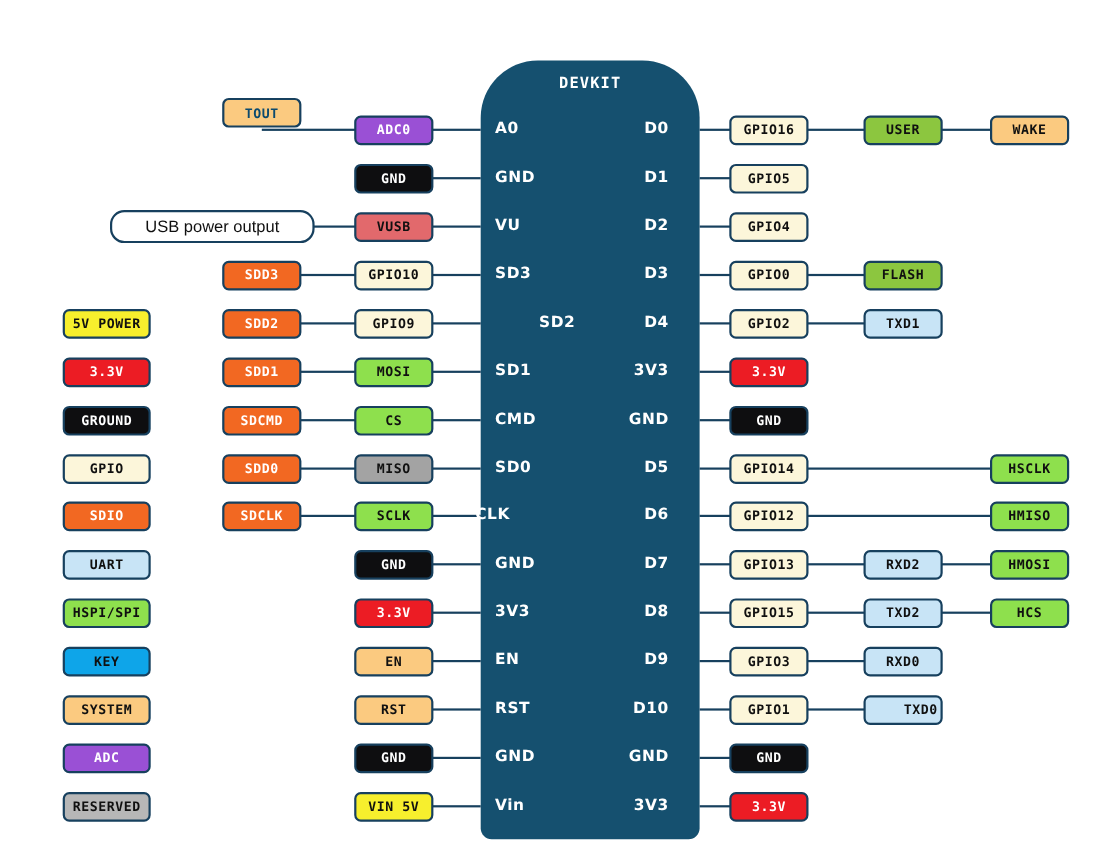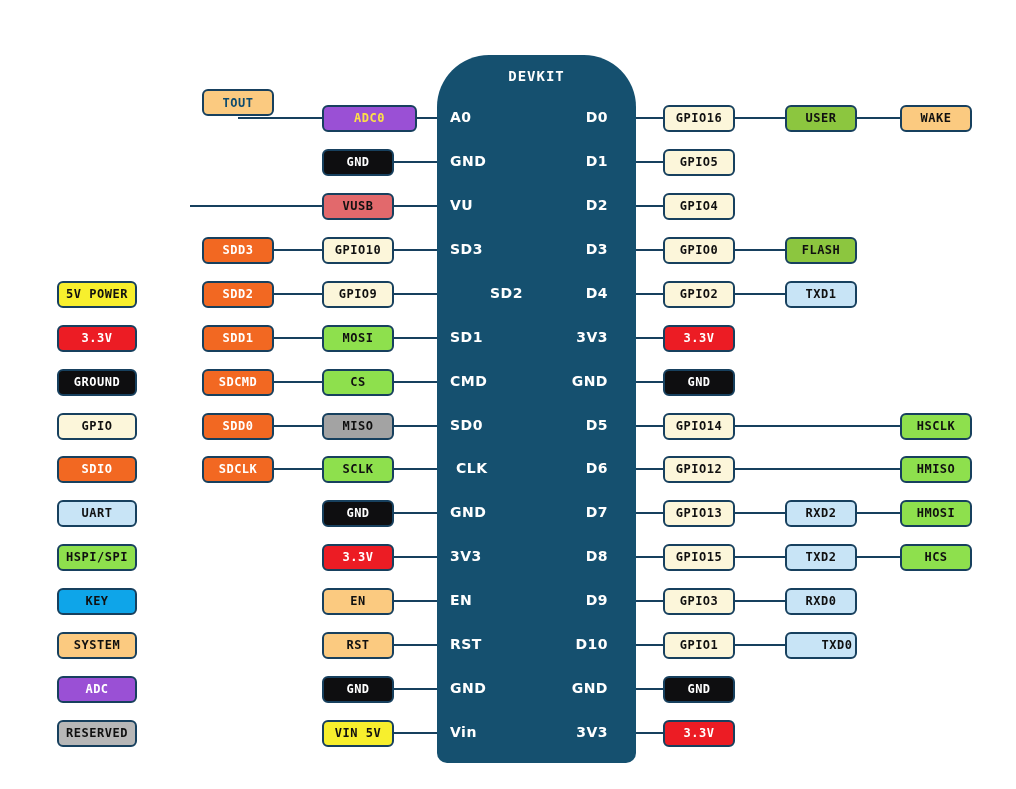--- a/index.html
+++ b/index.html
@@ -39,26 +39,27 @@
   }
 </style>
 </head>
 <body>
 
 <div id="stage">
   <div class="board" style="left:437px;top:55px;width:199px;height:708px;"></div>
   <div class="board-title" style="left:437px;top:68px;width:199px;">DEVKIT</div>
 <div class="wire" style="left: 238px; top: 117px; width: 199px;"></div>
     <div class="pinbox" style="left: 202px; top: 89px; width: 72px; height: 27px; background: rgb(251, 202, 128); color: #0c4a6e;">TOUT</div>
-    <div class="pinbox" style="left: 322px; top: 104.5px; width: 95px; height: 27px; background: rgb(154, 80, 213); color: #fde047;">ADC0</div>
+    <div class="pinbox" style="left: 322px; top: 104.5px; width: 72px; height: 27px; background: rgb(154, 80, 213); color: #ffffff;">ADC0</div>
     <div class="pin-label" style="left: 450px; top: 109px;">A0</div>
     <div class="wire" style="left: 358px; top: 161px; width: 79px;"></div>
     <div class="pinbox" style="left: 322px; top: 148.5px; width: 72px; height: 27px; background: rgb(14, 14, 16); color: rgb(255, 255, 255);">GND</div>
     <div class="pin-label" style="left: 450px; top: 153px;">GND</div>
     <div class="wire" style="left: 190px; top: 205px; width: 247px;"></div>
+    <div class="callout" style="left: 100px; top: 191px; width: 186px; height: 30px;">USB power output</div>
     <div class="pinbox" style="left: 322px; top: 192.5px; width: 72px; height: 27px; background: rgb(226, 105, 108); color: rgb(16, 16, 16);">VUSB</div>
     <div class="pin-label" style="left: 450px; top: 197px;">VU</div>
     <div class="wire" style="left: 238px; top: 249px; width: 199px;"></div>
     <div class="pinbox" style="left: 202px; top: 236.5px; width: 72px; height: 27px; background: rgb(242, 104, 34); color: rgb(255, 255, 255);">SDD3</div>
     <div class="pinbox" style="left: 322px; top: 236.5px; width: 72px; height: 27px; background: rgb(252, 246, 218); color: rgb(16, 16, 16);">GPIO10</div>
     <div class="pin-label" style="left: 450px; top: 241px;">SD3</div>
     <div class="wire" style="left: 238px; top: 293px; width: 199px;"></div>
     <div class="pinbox" style="left: 202px; top: 280.5px; width: 72px; height: 27px; background: rgb(242, 104, 34); color: rgb(255, 255, 255);">SDD2</div>
     <div class="pinbox" style="left: 322px; top: 280.5px; width: 72px; height: 27px; background: rgb(252, 246, 218); color: rgb(16, 16, 16);">GPIO9</div>
     <div class="pin-label" style="left: 450px; top: 285px; margin-left: 40px;">SD2</div>
@@ -70,21 +71,21 @@
     <div class="pinbox" style="left: 202px; top: 368.5px; width: 72px; height: 27px; background: rgb(242, 104, 34); color: rgb(255, 255, 255);">SDCMD</div>
     <div class="pinbox" style="left: 322px; top: 368.5px; width: 72px; height: 27px; background: rgb(142, 224, 77); color: rgb(16, 16, 16);">CS</div>
     <div class="pin-label" style="left: 450px; top: 373px;">CMD</div>
     <div class="wire" style="left: 238px; top: 425px; width: 199px;"></div>
     <div class="pinbox" style="left: 202px; top: 412.5px; width: 72px; height: 27px; background: rgb(242, 104, 34); color: rgb(255, 255, 255);">SDD0</div>
     <div class="pinbox" style="left: 322px; top: 412.5px; width: 72px; height: 27px; background: #a3a3a3; color: rgb(16, 16, 16);">MISO</div>
     <div class="pin-label" style="left: 450px; top: 417px; text-align: right;">SD0</div>
     <div class="wire" style="left: 238px; top: 468px; width: 199px;"></div>
     <div class="pinbox" style="left: 202px; top: 455.5px; width: 72px; height: 27px; background: rgb(242, 104, 34); color: rgb(255, 255, 255);">SDCLK</div>
     <div class="pinbox" style="left: 322px; top: 455.5px; width: 72px; height: 27px; background: rgb(142, 224, 77); color: rgb(16, 16, 16);">SCLK</div>
-    <div class="pin-label" style="left: 456px; top: 460px;">CLK</div>
+    <div class="pin-label" style="left: 432px; top: 460px;">CLK</div>
     <div class="wire" style="left: 358px; top: 512px; width: 79px;"></div>
     <div class="pinbox" style="left: 322px; top: 499.5px; width: 72px; height: 27px; background: rgb(14, 14, 16); color: rgb(255, 255, 255);">GND</div>
     <div class="pin-label" style="left: 450px; top: 504px;">GND</div>
     <div class="wire" style="left: 358px; top: 556px; width: 79px;"></div>
     <div class="pinbox" style="left: 322px; top: 543.5px; width: 72px; height: 27px; background: rgb(236, 28, 36); color: rgb(255, 255, 255);">3.3V</div>
     <div class="pin-label" style="left: 450px; top: 548px;">3V3</div>
     <div class="wire" style="left: 358px; top: 600px; width: 79px;"></div>
     <div class="pinbox" style="left: 322px; top: 587.5px; width: 72px; height: 27px; background: rgb(251, 202, 128); color: rgb(16, 16, 16);">EN</div>
     <div class="pin-label" style="left: 450px; top: 592px;">EN</div>
     <div class="wire" style="left: 358px; top: 644px; width: 79px;"></div>

